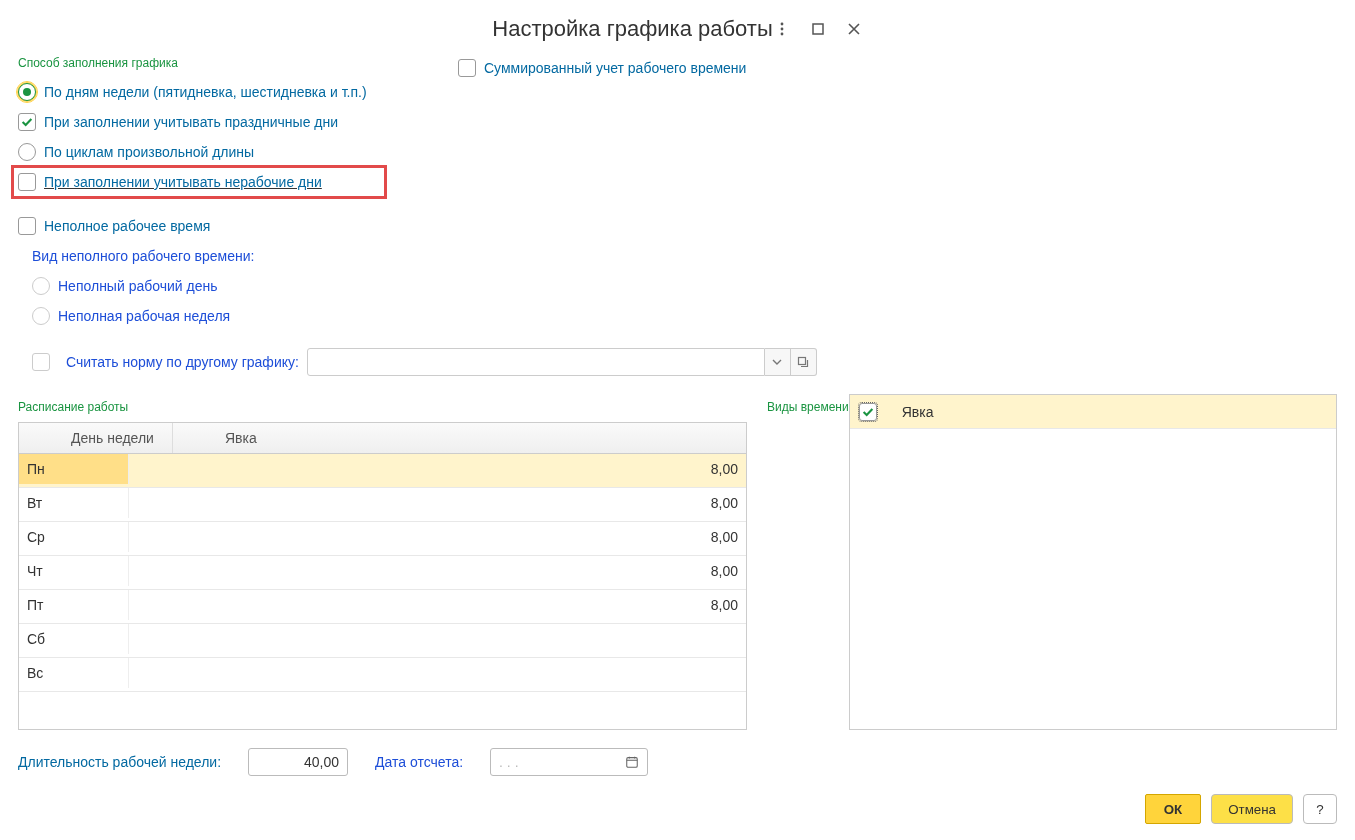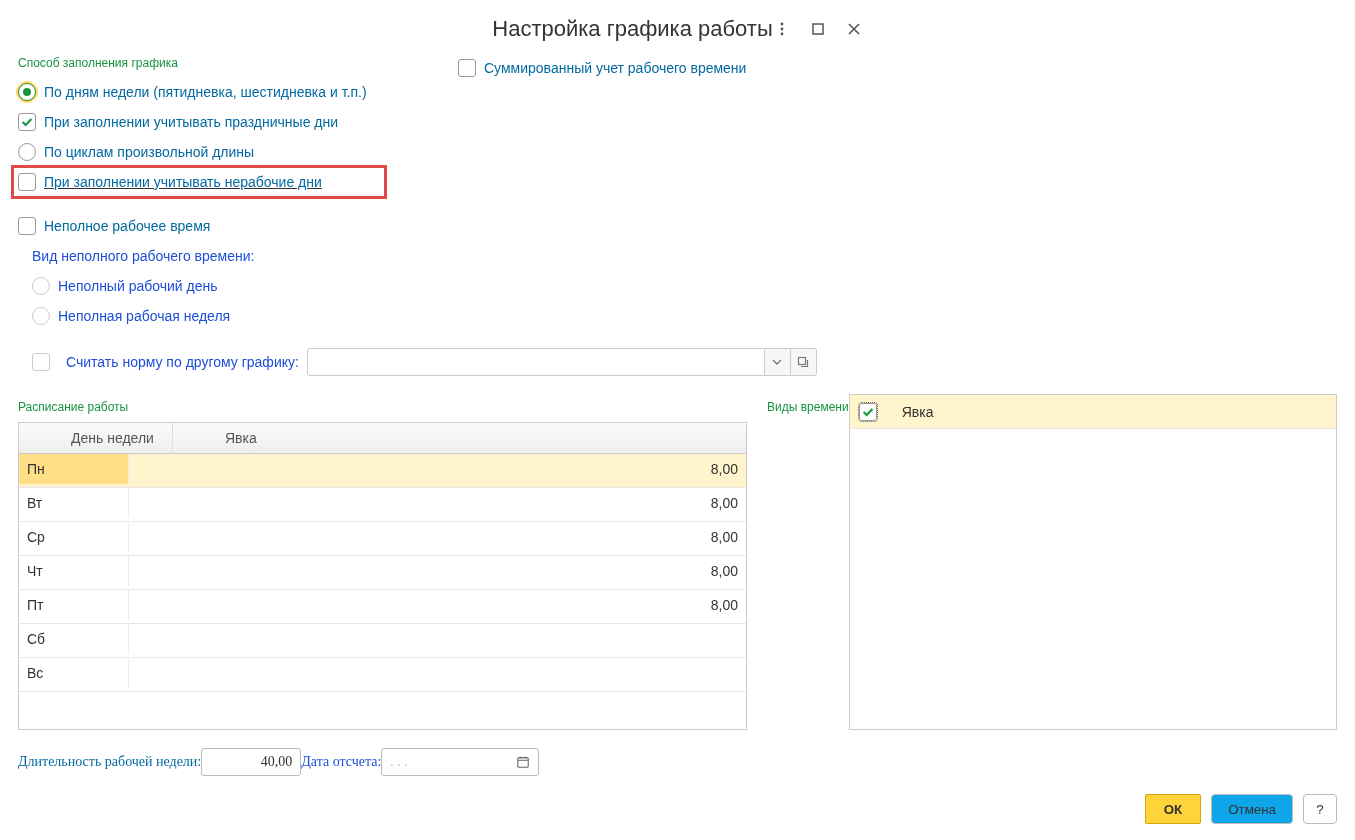--- a/index.html
+++ b/index.html
@@ -126,41 +126,41 @@
   .col-day { width:110px; }
 
   
   .tt-row { display:flex; border-bottom:1px solid #e8e8e8; min-height:34px; align-items:center; }
   .tt-row .chk-cell { width:44px; display:flex; align-items:center; justify-content:center; }
   .tt-row .lbl-cell { flex:1; padding:0 8px; }
   .tt-row.selected { background:#fff4cc; }
   .tt-row.selected .checkbox { outline:1px dotted #666; }
 
   .bottom-row {
-    display:flex; align-items:center; gap:0; padding:18px 0 8px 0;font-family:Liberation Serif, serif;
+    display:flex; align-items:center; gap:27px; padding:18px 0 8px 0;
   }
   .num-input {
     border:1px solid #bbb; border-radius:3px; height:28px; width:100px;
     padding:0 8px; display:flex; align-items:center; justify-content:flex-end;
   }
   .date-input {
     border:1px solid #bbb; border-radius:3px; height:28px; width:158px;
     display:flex; align-items:center; padding:0 4px 0 8px; color:#bbb; gap:6px;
   }
   .date-input .cal-btn { margin-left:auto; width:22px; height:22px; display:flex; align-items:center; justify-content:center; cursor:pointer; color:#666; }
 
   .footer {
     display:flex; justify-content:flex-end; gap:10px; padding:10px 0 16px 0;
   }
   .btn-main {
     height:30px; padding:0 18px; border:1px solid #d4a600; background:#ffd43b;
     border-radius:2px; font-weight:bold; cursor:pointer; color:#333;
   }
   .btn-secondary {
-    height:30px; padding:0 16px; border:1px solid #bbb; background:#0ea5e9;
+    height:30px; padding:0 16px; border:1px solid #bbb; background:#fde047;
     border-radius:4px; cursor:pointer; color:#333;
   }
   .btn-help {
     height:30px; width:34px; border:1px solid #bbb; background:#fff;
     border-radius:4px; cursor:pointer; color:#333;
   }
 </style>
 </head>
 <body>
 

